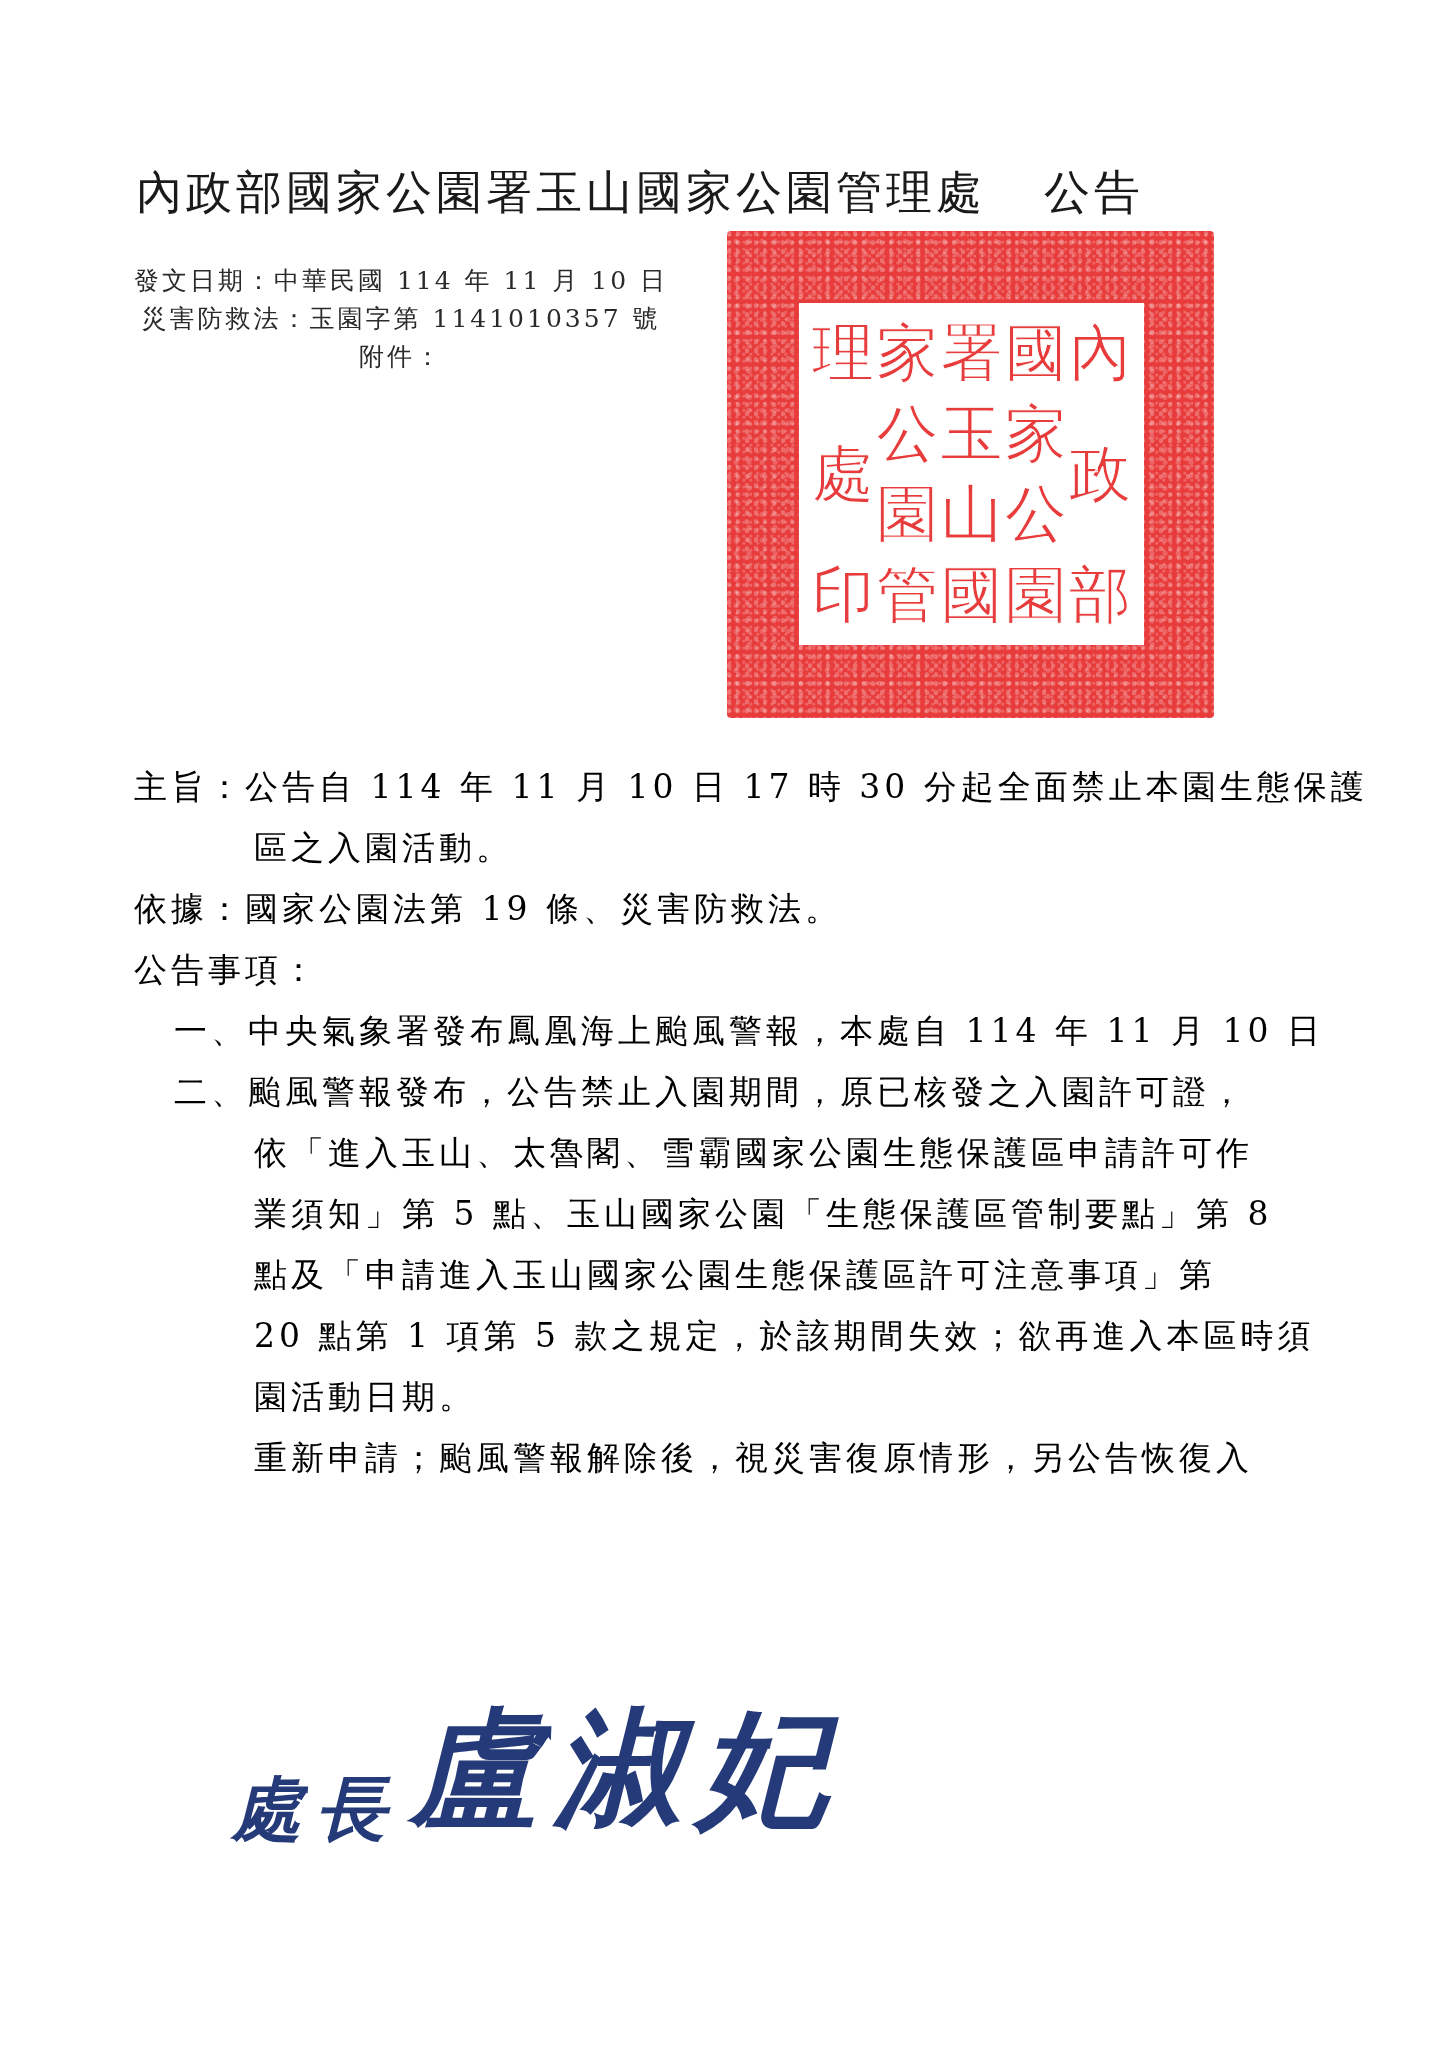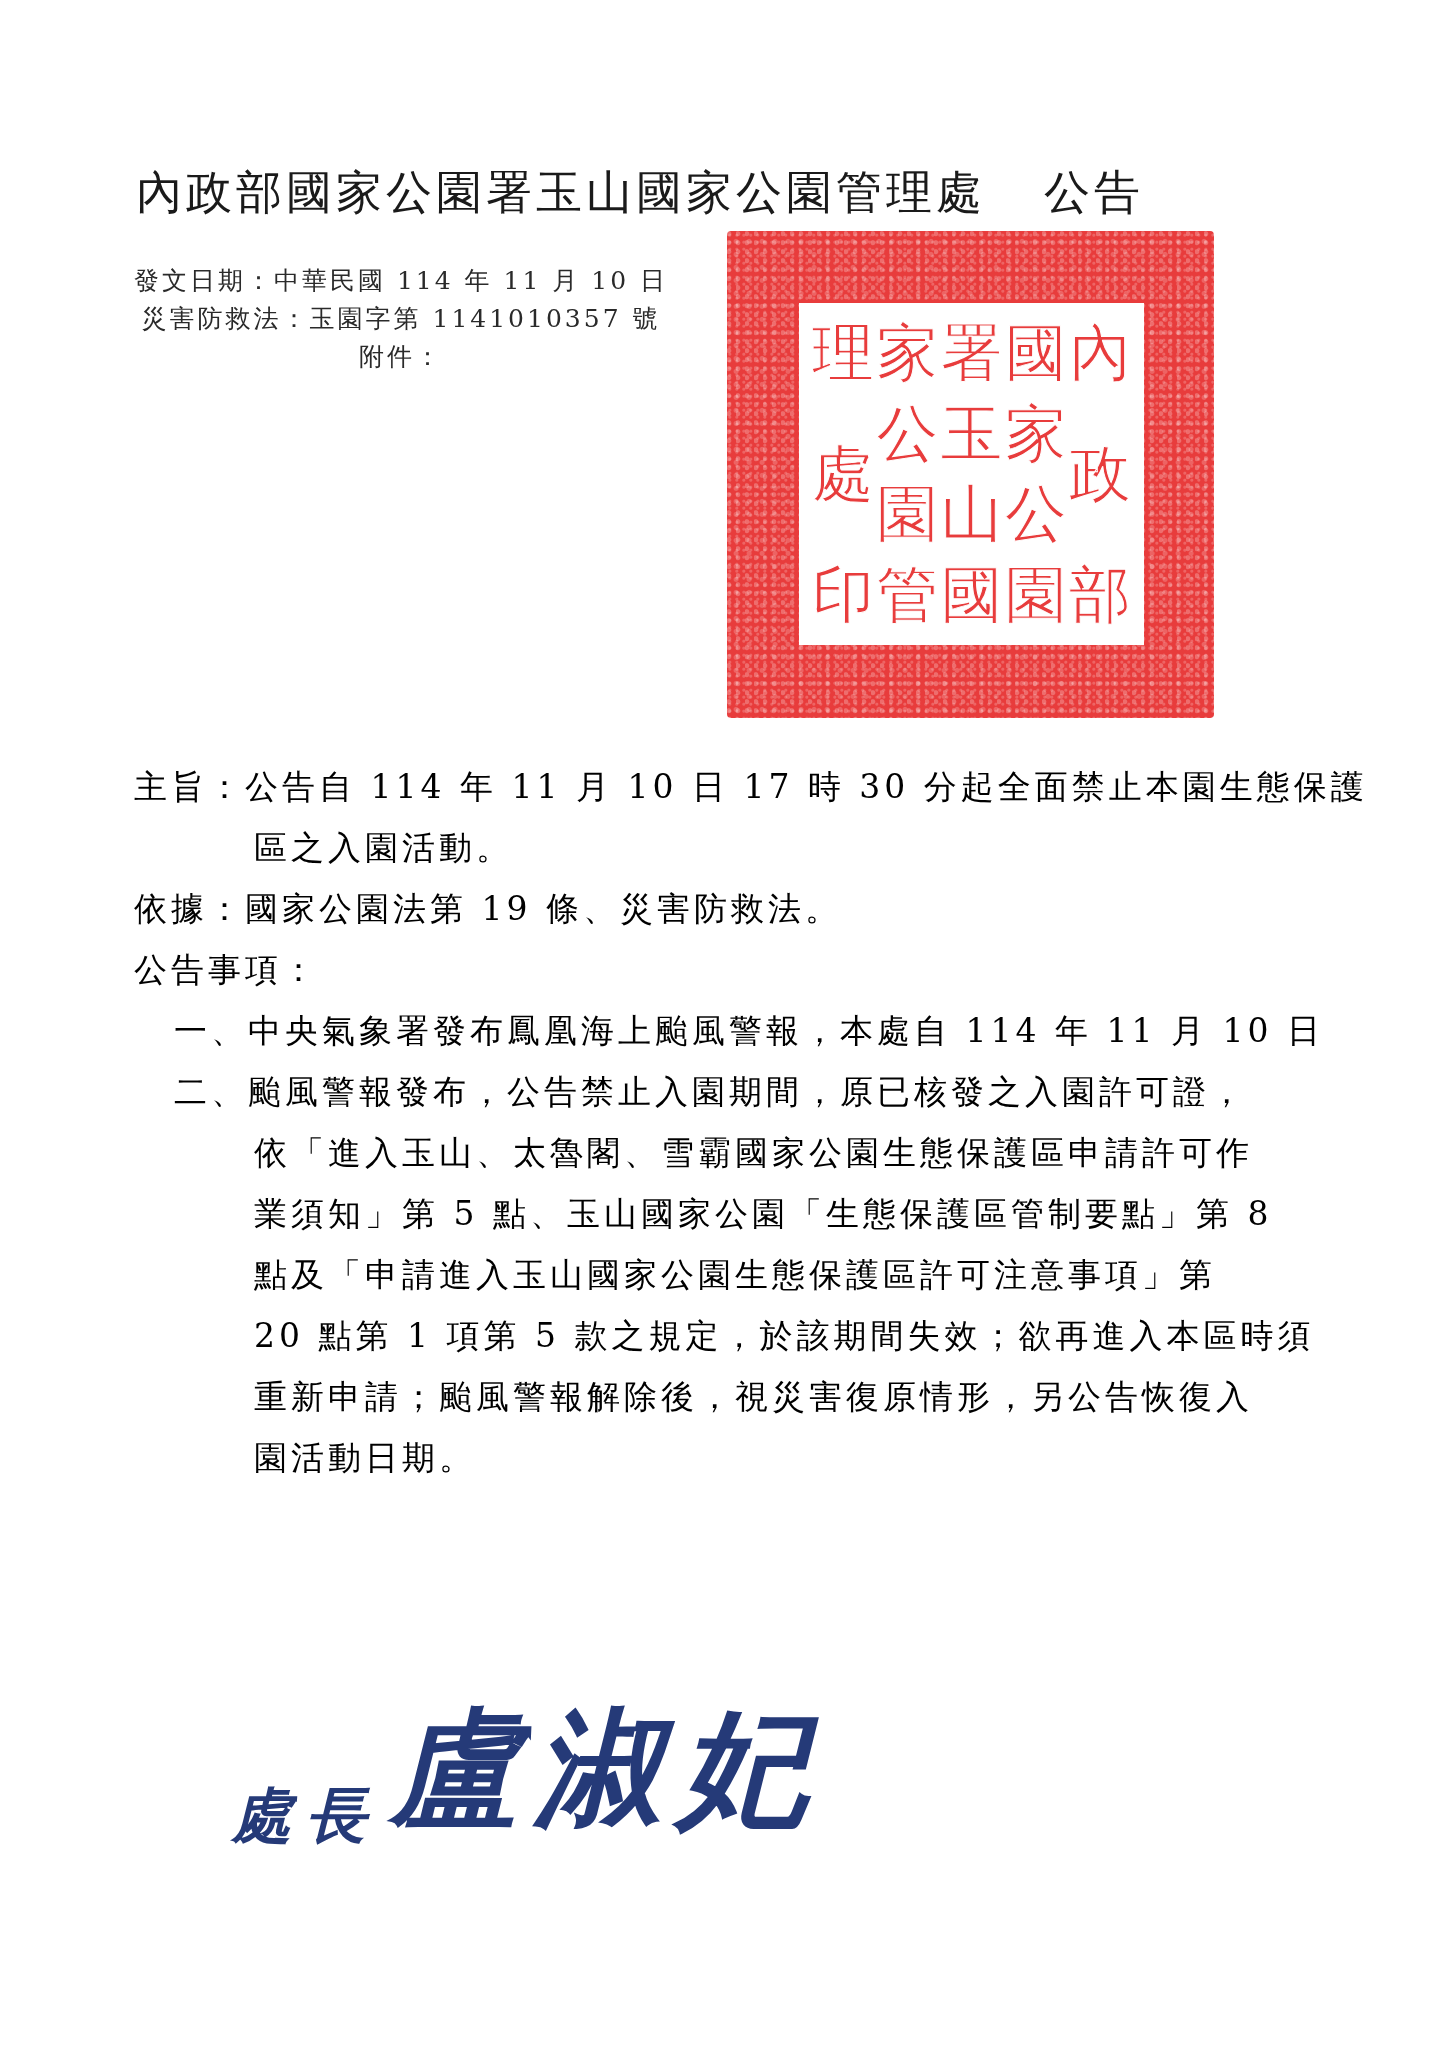--- a/index.html
+++ b/index.html
@@ -49,21 +49,21 @@
   .para { position: relative; white-space: nowrap; }
   .indent1 { padding-left: 120px; }
   .item { position: relative; padding-left: 40px; }
   .item .cont { padding-left: 120px; }
 
   .signature {
     position: absolute; left: 232px; top: 1668px; white-space: nowrap;
     color: #253a78; font-family: "DejaVu Serif", serif; font-weight: bold;
     font-style: italic;
   }
-  .sig-title { font-size: 60px; letter-spacing: 14px; vertical-align: bottom; text-align: center; }
+  .sig-title { font-size: 70px; letter-spacing: 14px; vertical-align: bottom; text-align: center; }
   .sig-name { font-size: 128px; letter-spacing: 16px; margin-left: 10px; vertical-align: bottom; }
 </style>
 </head>
 <body>
 
 <div class="page">
 
   <div class="title">
     <span>內政部國家公園署玉山國家公園管理處</span><span class="gap"></span><span>公告</span>
   </div>
@@ -132,22 +132,22 @@
     </div>
 
     <div class="item">
       <div class="para">
         <span>二、</span><span>颱風警報發布，公告禁止入園期間，原已核發之入園許可證，</span>
       </div>
       <div class="para cont" style="padding-left:80px">依「進入玉山、太魯閣、雪霸國家公園生態保護區申請許可作</div>
       <div class="para cont" style="padding-left:80px">業須知」第 5 點、玉山國家公園「生態保護區管制要點」第 8</div>
       <div class="para cont" style="padding-left:80px">點及「申請進入玉山國家公園生態保護區許可注意事項」第</div>
       <div class="para cont" style="padding-left:80px">20 點第 1 項第 5 款之規定，於該期間失效；欲再進入本區時須</div>
+      <div class="para cont" style="padding-left:80px">園活動日期。</div>
       <div class="para cont" style="padding-left:80px">重新申請；颱風警報解除後，視災害復原情形，另公告恢復入</div>
-      <div class="para cont" style="padding-left:80px">園活動日期。</div>
     </div>
   </div>
 
   <div class="signature">
     <span class="sig-title">處長</span><span class="sig-name">盧淑妃</span>
   </div>
 
 </div>
 
 </body></html>

